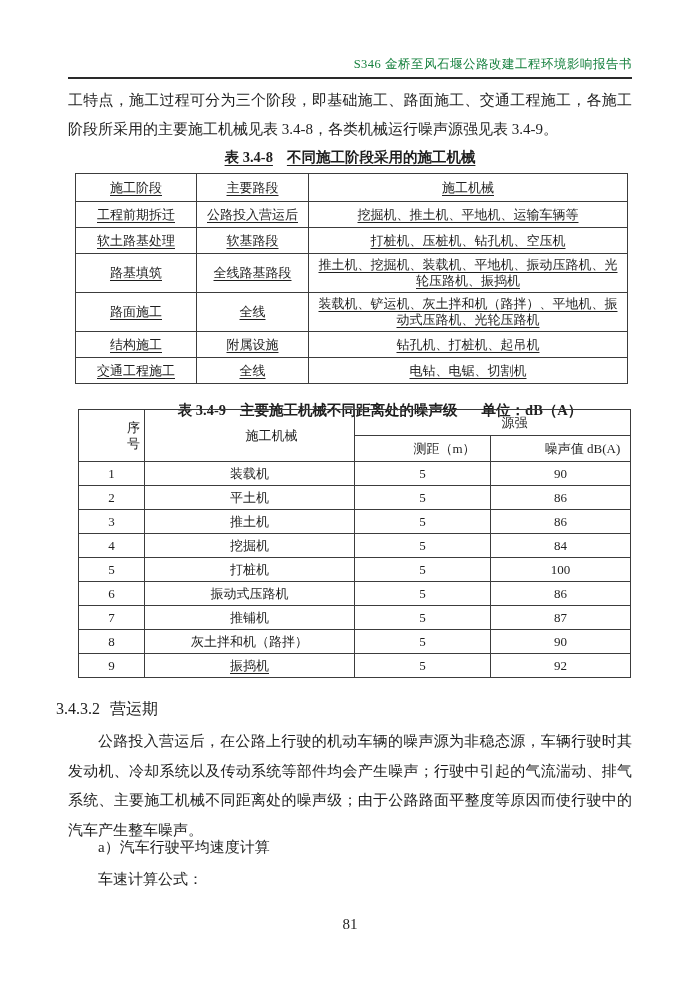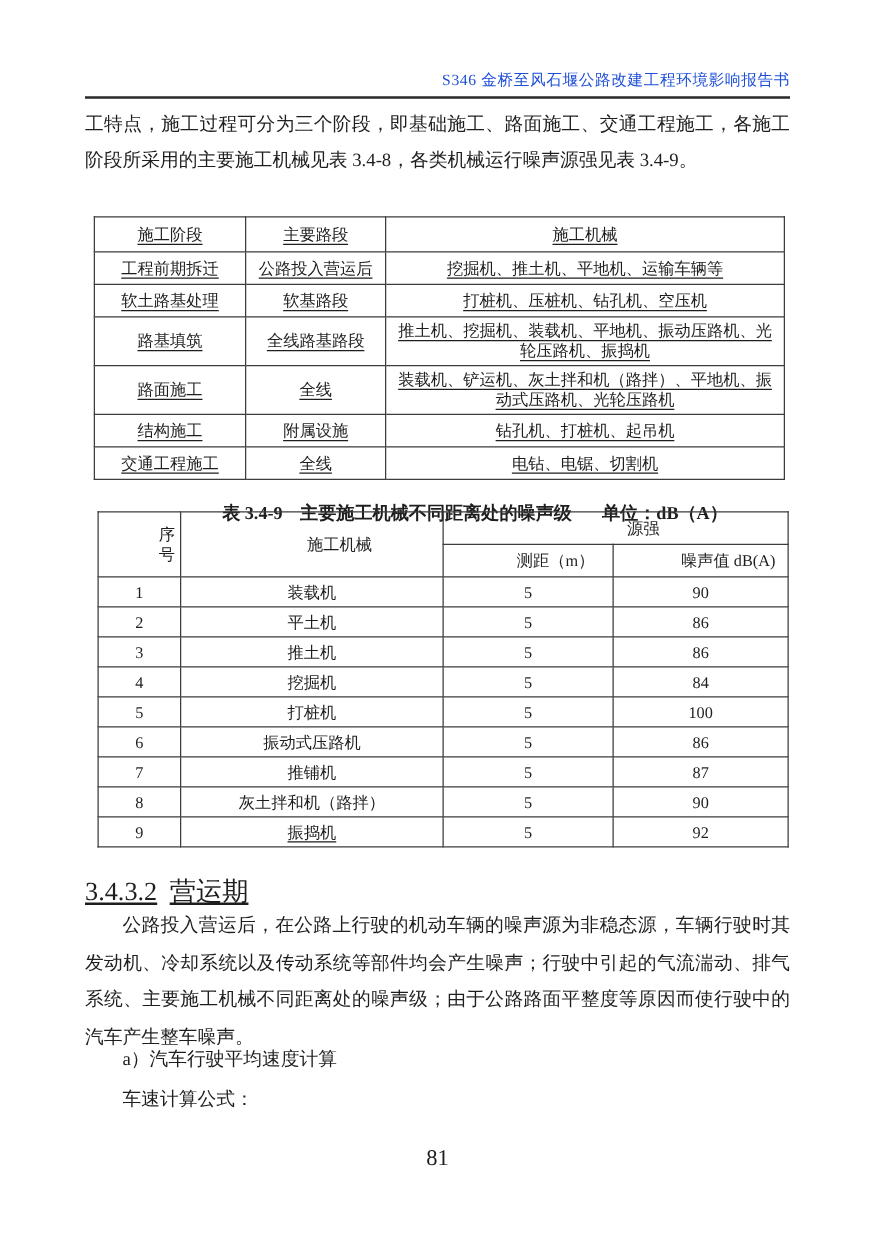--- a/index.html
+++ b/index.html
@@ -16,21 +16,21 @@
     color: #1e1e1e;
     overflow: hidden;
   }
 
   
   .header-title {
     position: absolute;
     top: 56px;
     right: 68px;
     font-size: 12.5px;
-    color: #1d4ed8;
+    color: #15803d;
     letter-spacing: 0.5px;
     text-align: center;
   }
   .header-rule {
     position: absolute;
     top: 77px;
     left: 68px;
     width: 564px;
     border-top: 2px solid #2a2a2a;
   }
@@ -130,46 +130,48 @@
   .t39 td { height: 17px; }
   .t39 tbody tr:nth-child(9) td:nth-child(2) .cell-text {
     text-decoration: underline;
     text-underline-offset: 3px;
   }
 
   
   .section-head {
     position: absolute;
     top: 699px;
-    left: 68px;
-    font-size: 21px;
-    text-decoration: underline;
+    left: 56px;
+    font-size: 16px;
   }
   .section-head .sec-num { margin-right: 10px; }
 
   
   .page-num {
     position: absolute;
     top: 916px;
     left: 0;
     width: 700px;
     text-align: center;
-    font-size: 18px;
+    font-size: 15px;
   }
 </style>
 </head>
 <body>
 
 <div class="page">
 
   <div class="header-title">S346 金桥至风石堰公路改建工程环境影响报告书</div>
   <div class="header-rule"></div>
 
   <div class="intro-para">工特点，施工过程可分为三个阶段，即基础施工、路面施工、交通工程施工，各施工阶段所采用的主要施工机械见表 3.4-8，各类机械运行噪声源强见表 3.4-9。</div>
 
+  <div class="caption caption-1">
+    <span class="cap-inner"><span class="cap-label">表 3.4-8</span><span>不同施工阶段采用的施工机械</span></span>
+  </div>
 
   <table class="t38">
     <colgroup>
         <col class="c1">
         <col class="c2">
         <col class="c3">
       </colgroup>
     <thead>
       <tr>
         <th><span class="cell-text">施工阶段</span></th>

